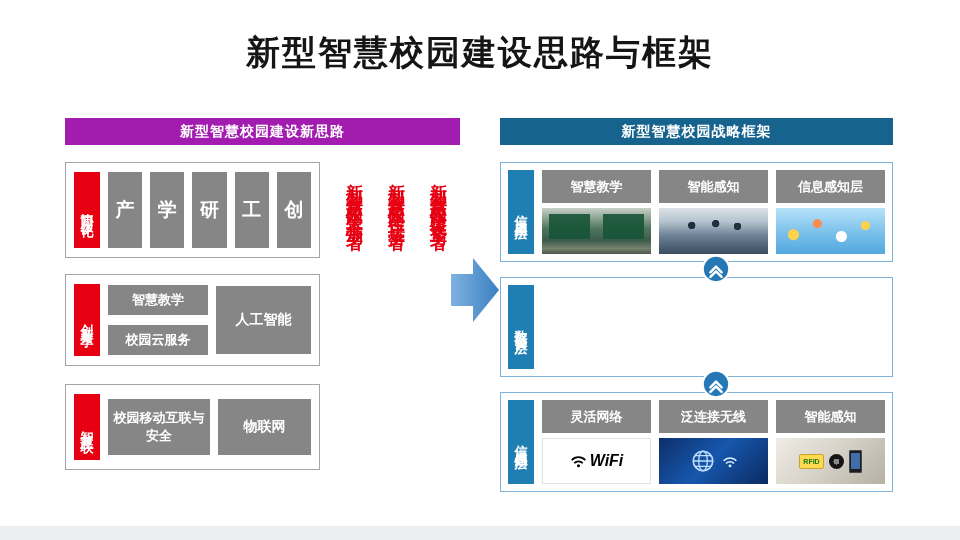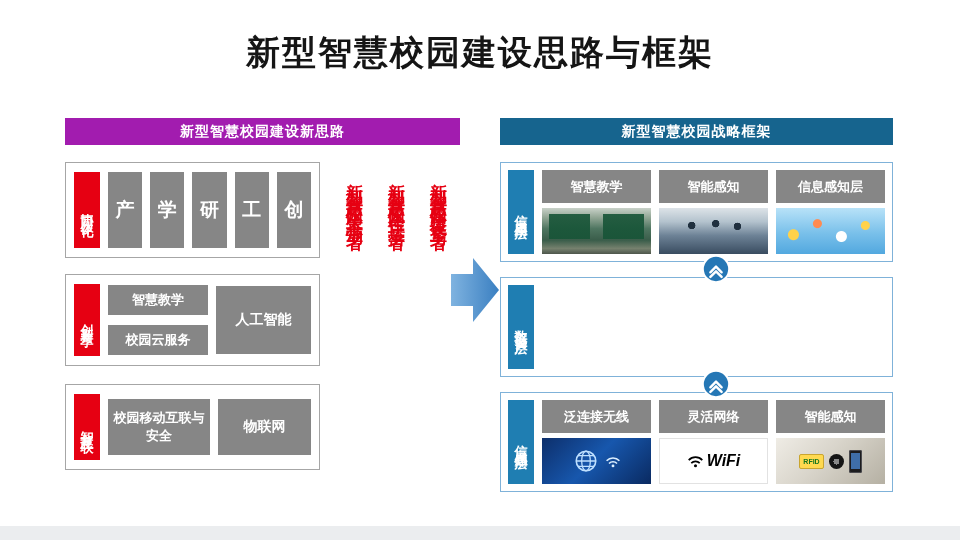--- a/index.html
+++ b/index.html
@@ -183,46 +183,46 @@
   </div>
 
   <div class="layer layer-2">
     <div class="vlabel blue">数据资产层</div>
   </div>
 
   <div class="layer layer-3">
     <div class="vlabel blue">信息感知层</div>
     <div class="cols">
       <div class="col">
+        <div class="gray-box col-label">灵活网络</div>
+        <div class="img img-wifi">
+          <svg width="17" height="14" viewBox="0 0 20 16">
+            <path d="M2 7 A11 11 0 0 1 18 7" stroke="#000" stroke-width="2" fill="none"></path>
+            <path d="M5 10.5 A7 7 0 0 1 15 10.5" stroke="#000" stroke-width="2" fill="none"></path>
+            <circle cx="10" cy="13.5" r="1.8" fill="#000"></circle>
+          </svg>
+          <span class="wifi-word">WiFi</span>
+        </div>
+      </div>
+      <div class="col">
         <div class="gray-box col-label">泛连接无线</div>
         <div class="img img-wireless">
           <svg width="26" height="26" viewBox="0 0 24 24">
             <circle cx="12" cy="12" r="9" fill="none" stroke="#bfe0ff" stroke-width="1.5"></circle>
             <ellipse cx="12" cy="12" rx="4" ry="9" fill="none" stroke="#bfe0ff" stroke-width="1.2"></ellipse>
             <path d="M3 12 h18 M4.5 7 h15 M4.5 17 h15" stroke="#bfe0ff" stroke-width="1.2" fill="none"></path>
           </svg>
           <svg width="16" height="13" viewBox="0 0 20 16">
             <path d="M2 7 A11 11 0 0 1 18 7" stroke="#dcefff" stroke-width="2" fill="none"></path>
             <path d="M5 10.5 A7 7 0 0 1 15 10.5" stroke="#dcefff" stroke-width="2" fill="none"></path>
             <circle cx="10" cy="13.5" r="1.8" fill="#dcefff"></circle>
           </svg>
         </div>
       </div>
       <div class="col">
-        <div class="gray-box col-label">灵活网络</div>
-        <div class="img img-wifi">
-          <svg width="17" height="14" viewBox="0 0 20 16">
-            <path d="M2 7 A11 11 0 0 1 18 7" stroke="#000" stroke-width="2" fill="none"></path>
-            <path d="M5 10.5 A7 7 0 0 1 15 10.5" stroke="#000" stroke-width="2" fill="none"></path>
-            <circle cx="10" cy="13.5" r="1.8" fill="#000"></circle>
-          </svg>
-          <span class="wifi-word">WiFi</span>
-        </div>
-      </div>
-      <div class="col">
         <div class="gray-box col-label">智能感知</div>
         <div class="img img-sensing">
           <span class="rfid-tag">RFID</span>
           <span class="speaker"></span>
           <span class="phone"></span>
         </div>
       </div>
     </div>
   </div>
 

